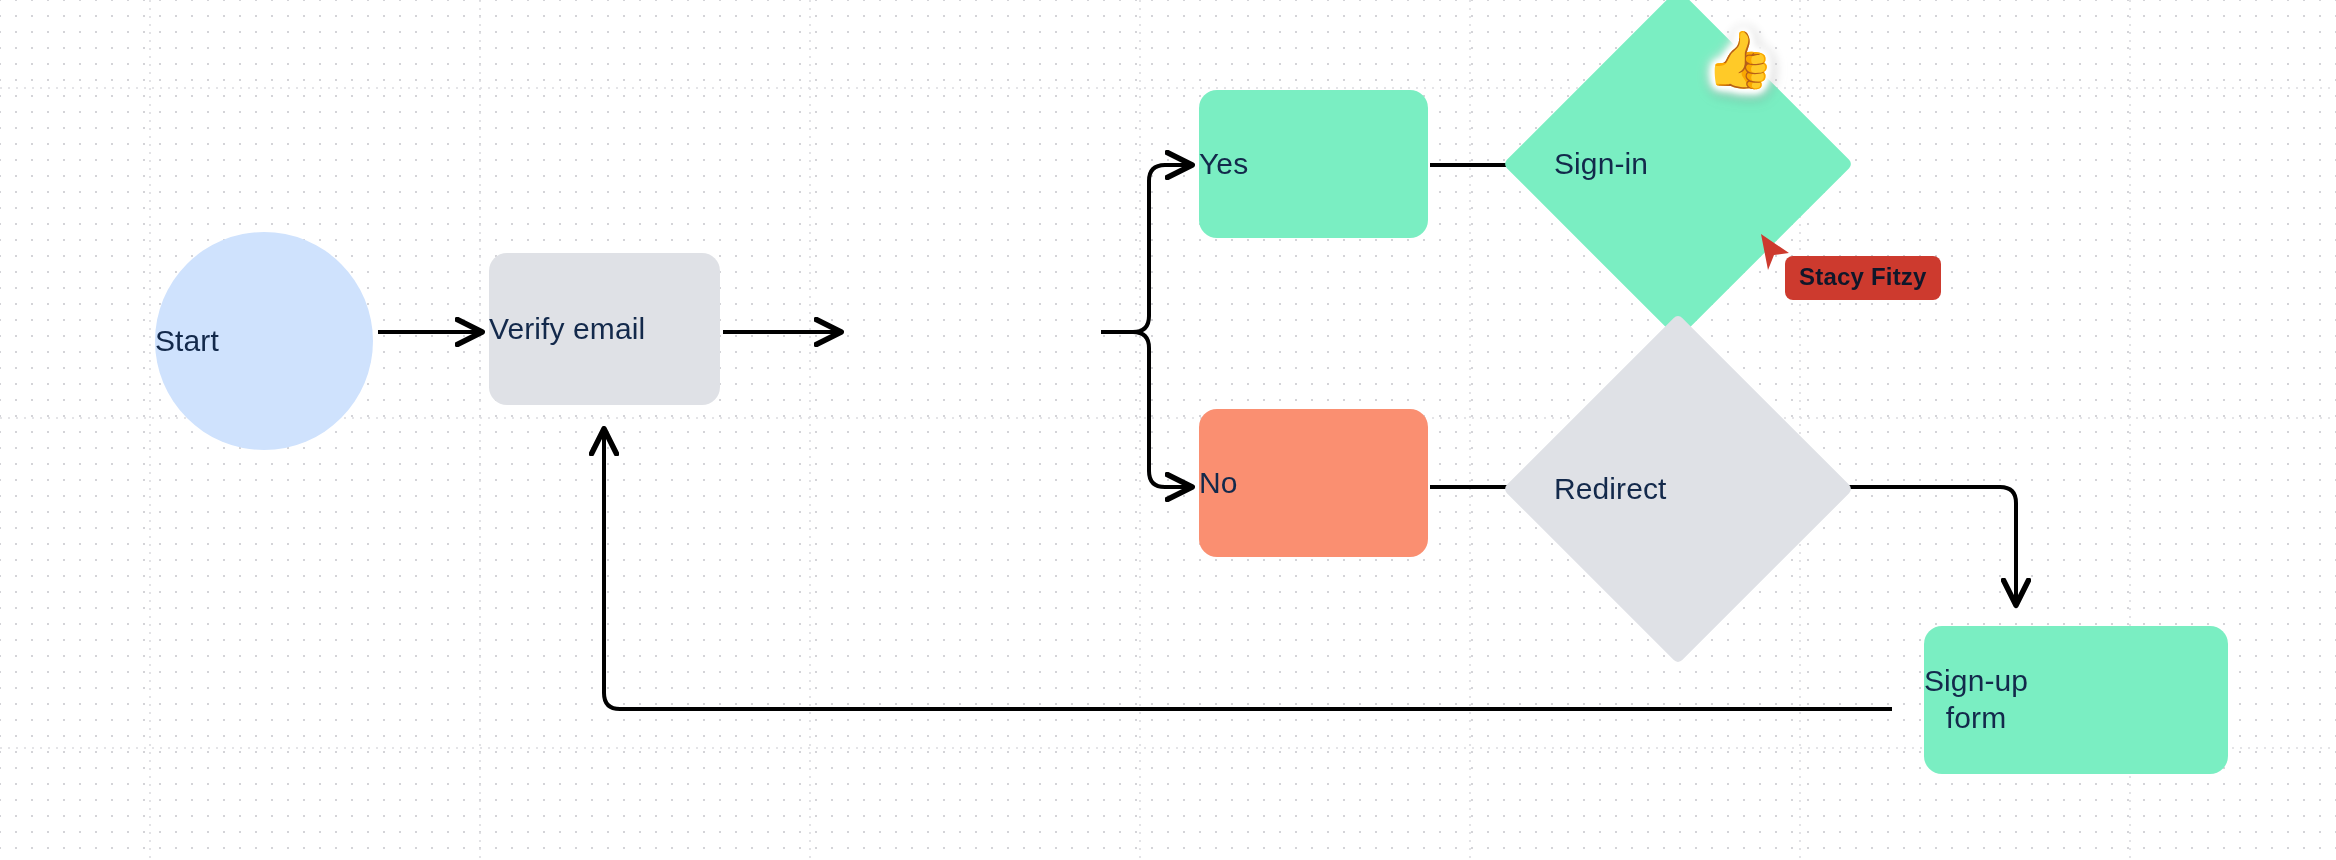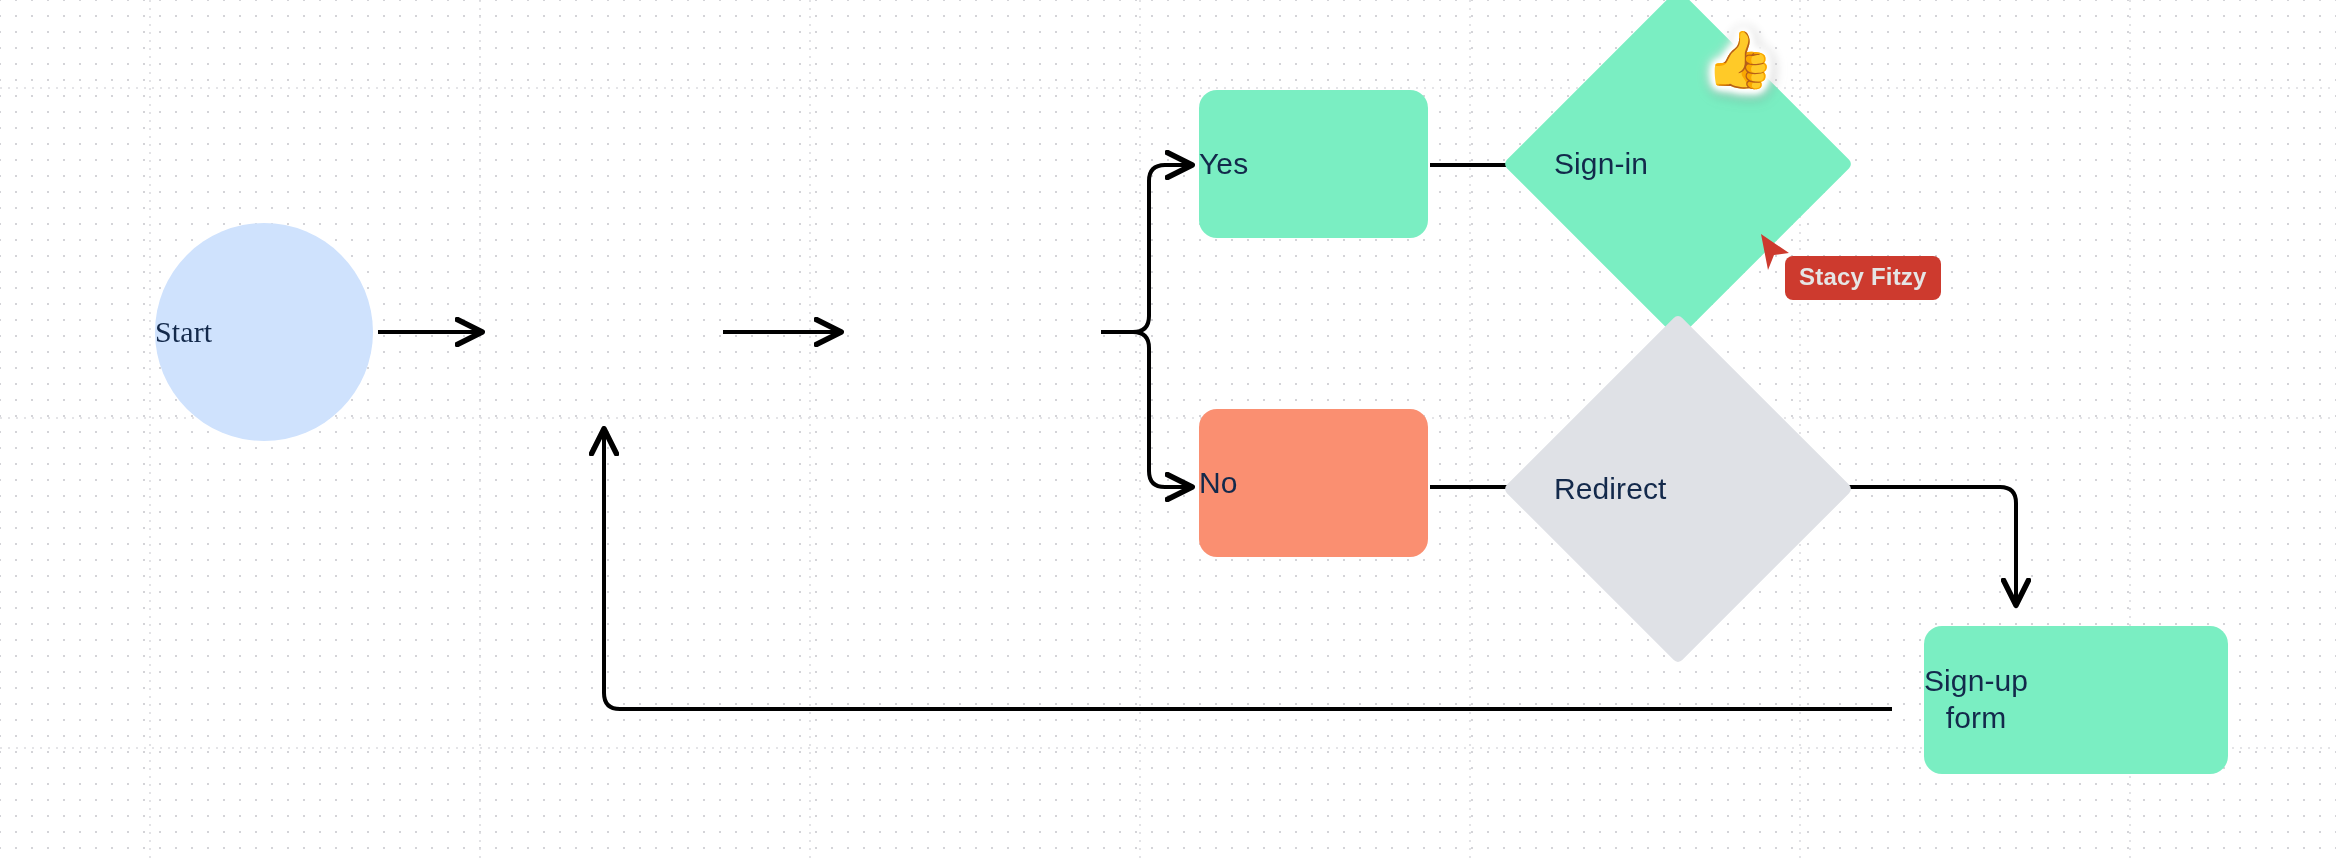--- a/index.html
+++ b/index.html
@@ -76,21 +76,21 @@
   }
   
   #collab-cursor {
     position: absolute;
     z-index: 5;
   }
   #collab-cursor svg { display: block; }
   #collab-label {
     position: absolute;
     z-index: 5;
-    color: #e5e5e5;
+    color: #0f172a;
     font-size: 24px;
     font-weight: bold;
     padding: 7px 14px 9px 14px;
     border-radius: 8px;
     white-space: nowrap;
     letter-spacing: 0.2px;
   }
 </style>
 </head>
 <body>
@@ -131,24 +131,27 @@
       <path d="M 1430 165 L 1547 165" marker-end="url(#arrowhead)"></path>
 
       <path d="M 1430 487 L 1547 487" marker-end="url(#arrowhead)"></path>
 
       <path d="M 1806 487 L 2000 487 Q 2016 487 2016 503 L 2016 604" marker-end="url(#arrowhead)"></path>
 
       <path d="M 1892 709 L 620 709 Q 604 709 604 693 L 604 430" marker-end="url(#arrowhead)"></path>
     </g>
   </svg>
 
-  <div class="node shape-circle" style="left:155px; top:223px; width:218px; height:218px; background:#cfe2fd;font-family:Liberation Serif, serif;">
+  <div class="node shape-circle" style="left:155px; top:232px; width:218px; height:218px; background:#cfe2fd;">
     <span class="node-label">Start</span>
   </div>
 
+  <div class="node shape-rect" style="left:489px; top:253px; width:231px; height:152px; background:#dfe1e6;">
+    <span class="node-label">Verify email</span>
+  </div>
 
 
   <div class="node shape-rect" style="left:1199px; top:90px; width:229px; height:148px; background:#7aeec2;">
     <span class="node-label">Yes</span>
   </div>
 
   <div class="node shape-diamond" style="left:1554px; top:40px; width:248px; height:248px;">
     <span class="diamond-fill" style="background:#7aeec2;"></span>
     <span class="node-label">Sign-in</span>
   </div>

